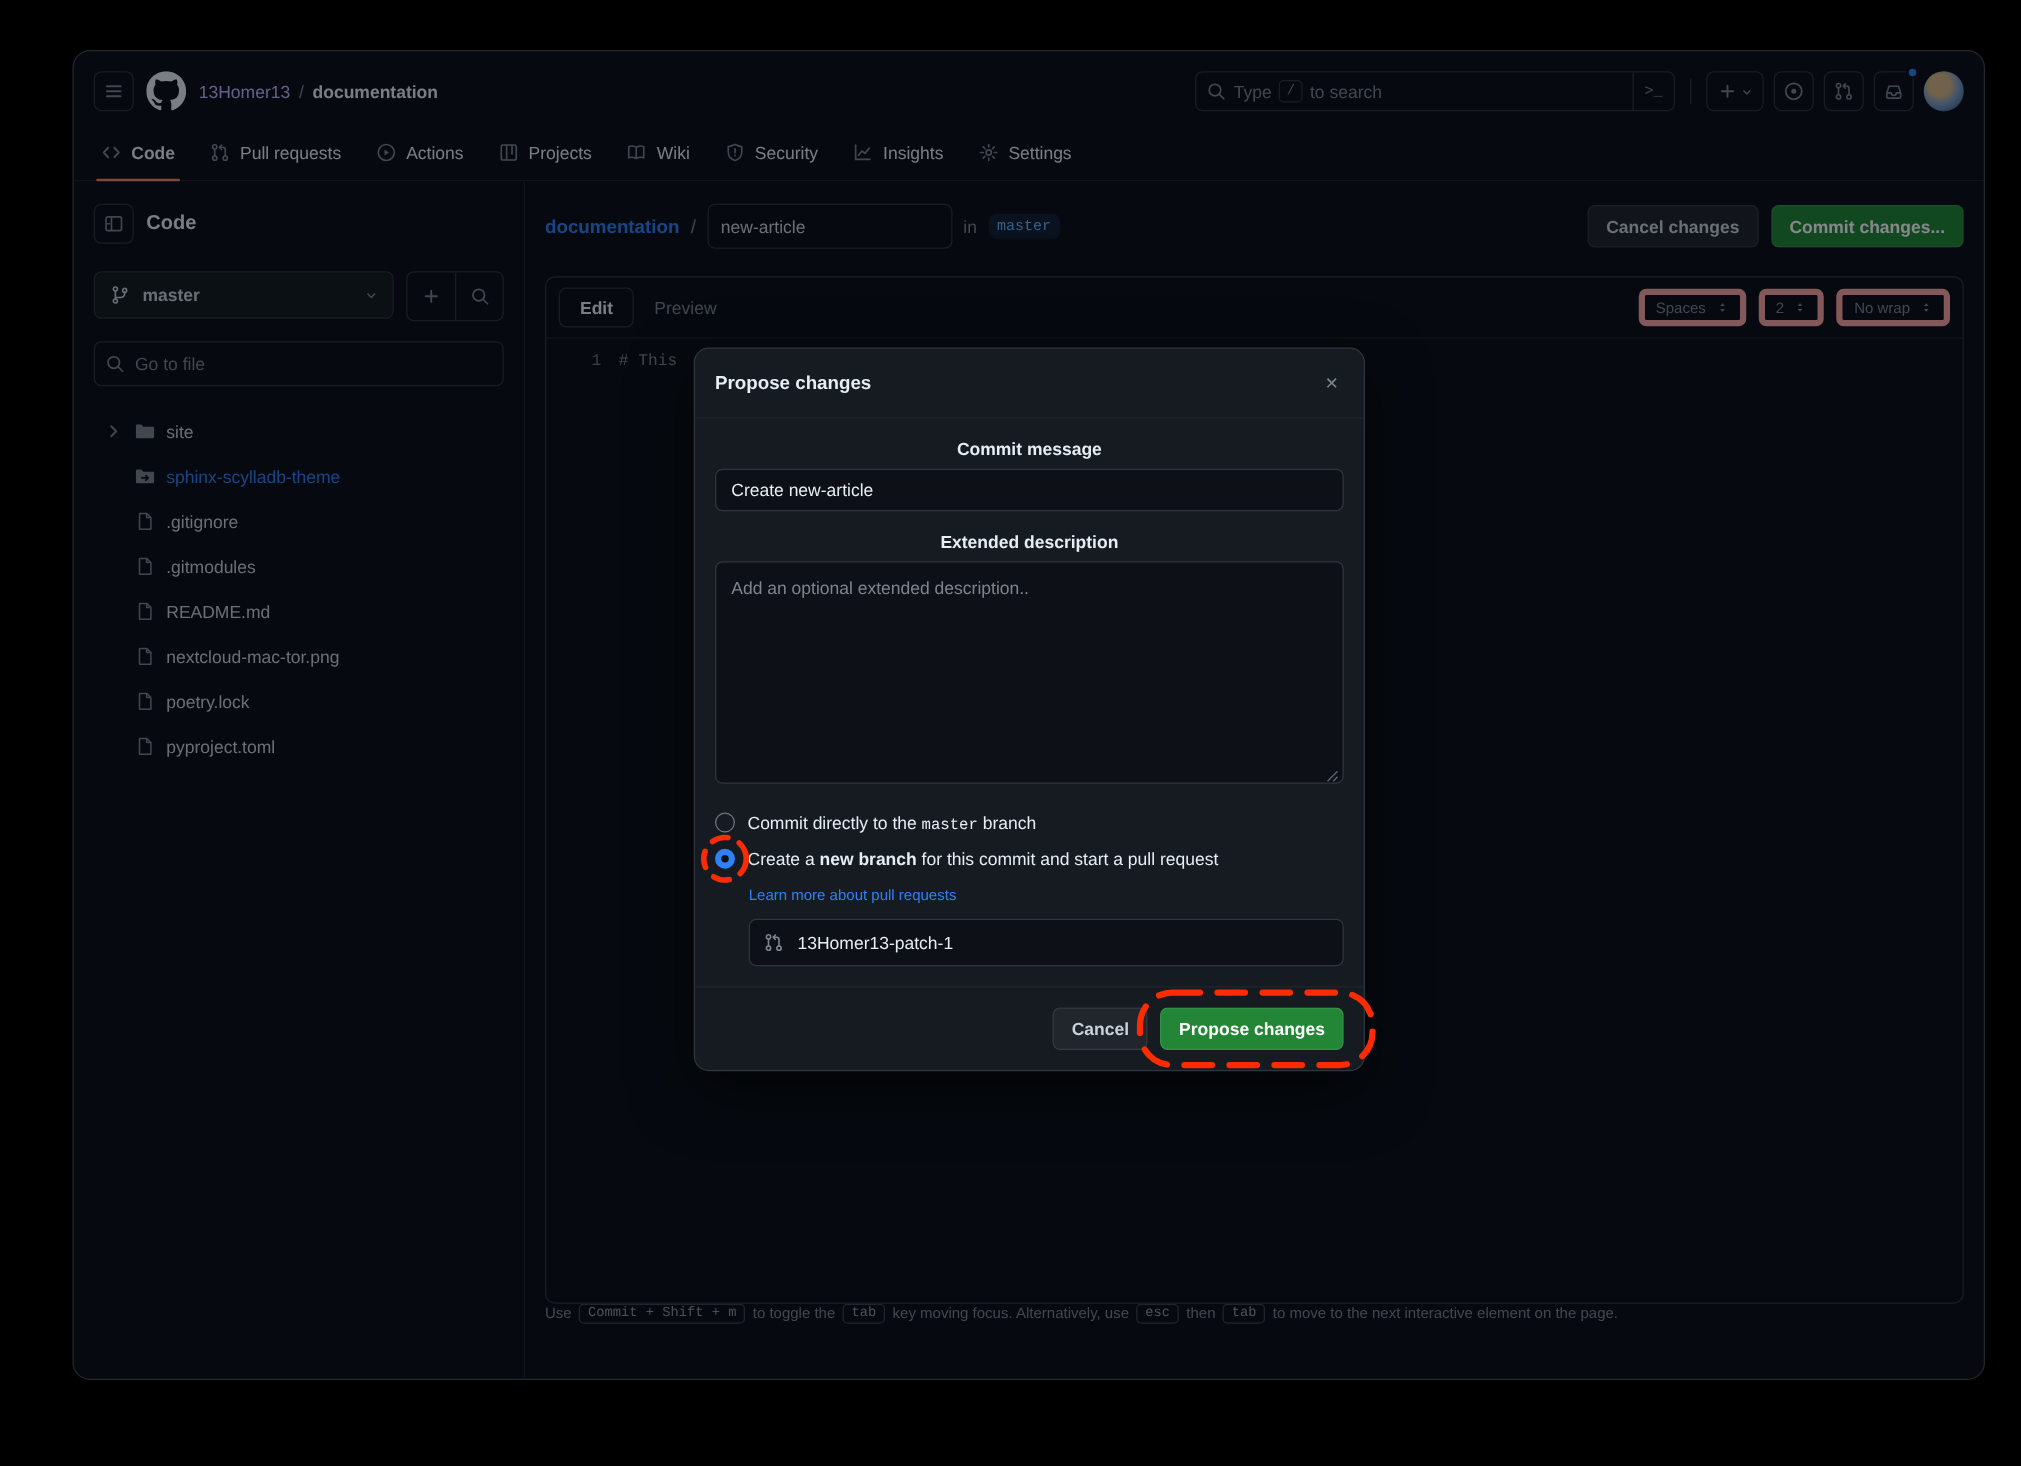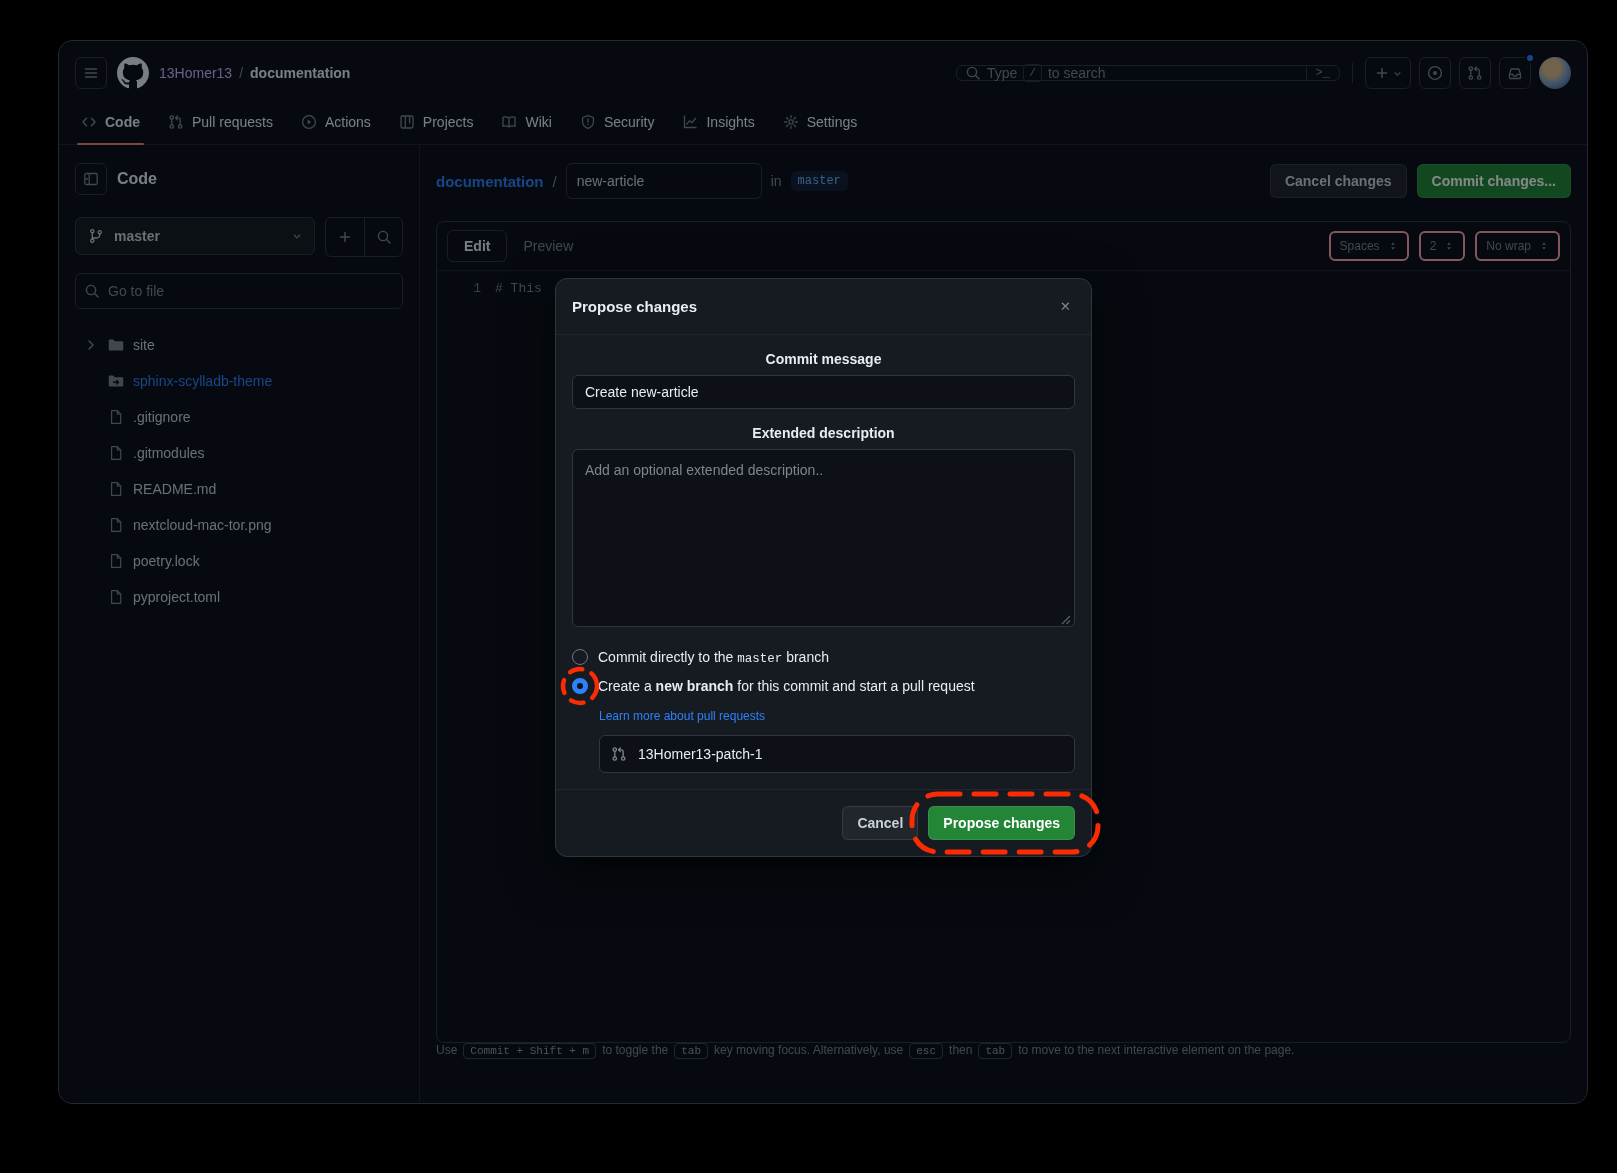--- a/index.html
+++ b/index.html
@@ -12,21 +12,21 @@
   
   .gh-header { display:flex; align-items:center; gap:10px; padding:14px 16px 8px 16px; height:58px; }
   .icon-btn { width:32px; height:32px; border:1px solid #30363d; border-radius:6px; background:transparent;
               color:#7d8590; display:flex; align-items:center; justify-content:center; flex:none; cursor:pointer; }
   .gh-logo { width:32px; height:32px; color:#e6edf3; flex:none; }
   .repo-crumb { font-size:14px; display:flex; gap:7px; align-items:center; white-space:nowrap; }
   .repo-crumb .owner { color:#c4b5fd; }
   .repo-crumb .sep { color:#7d8590; }
   .repo-crumb .repo { font-weight:700; }
   .hdr-right { margin-left:auto; display:flex; align-items:center; gap:8px; }
-  .searchbox { width:384px; height:16px; border:1px solid #30363d; border-radius:6px; display:flex; align-items:center;
+  .searchbox { width:384px; height:32px; border:1px solid #30363d; border-radius:6px; display:flex; align-items:center;
                padding:0 0 0 8px; color:#7d8590; font-size:14px; gap:6px; }
   .searchbox .grow { flex:1; display:flex; align-items:center; gap:6px; }
   .kbd-slash { border:1px solid #30363d; border-radius:4px; padding:0 5px; font-size:11px; line-height:16px;
                font-family:"Liberation Mono",monospace; color:#7d8590; }
   .cmdk { border-left:1px solid #30363d; height:100%; display:flex; align-items:center; padding:0 9px;
           font-family:"Liberation Mono",monospace; font-size:12px; color:#7d8590; }
   .hdr-divider { width:1px; height:20px; background:#30363d; margin:0 4px; }
   .plus-btn { width:46px; gap:3px; }
   .inbox-wrap { position:relative; }
   .notif-dot { position:absolute; top:-4px; right:-4px; width:10px; height:10px; border-radius:50%;
@@ -84,21 +84,21 @@
          display:inline-flex; align-items:center; justify-content:center; border:1px solid rgba(240,246,252,0.1); }
   .btn-gray { background:#21262d; color:#c9d1d9; }
   .btn-green { background:#238636; color:#ffffff; }
 
   .editor-panel { border:1px solid #30363d; border-radius:8px; height:822px; display:flex; flex-direction:column; }
   .panel-head { display:flex; align-items:center; padding:8px 10px; border-bottom:1px solid #21262d; }
   .tab-edit { border:1px solid #30363d; border-radius:6px; padding:7px 16px; font-size:14px; font-weight:600;
               color:#e6edf3; cursor:pointer; }
   .tab-preview { padding:7px 16px; font-size:14px; color:#7d8590; cursor:pointer; }
   .panel-head .opts { margin-left:auto; display:flex; gap:10px; }
-  .mini-select { height:30px; border:2px solid #fca5a5; border-radius:6px; padding:0 9px; display:flex;
+  .mini-select { height:30px; border:5px solid #fca5a5; border-radius:6px; padding:0 9px; display:flex;
                  align-items:center; gap:8px; color:#7d8590; font-size:12px; cursor:pointer; }
   .editor-body { flex:1; font-family:"Liberation Mono",monospace; font-size:13px; padding-top:10px; }
   .code-line { display:flex; }
   .code-line .gutter { width:44px; text-align:right; color:#6e7681; flex:none; }
   .code-line .code { padding-left:14px; color:#7d8590; white-space:pre; }
 
   .hint-bar { font-size:12px; color:#7d8590; display:flex; gap:6px; white-space:nowrap; }
   .kbd { font-family:"Liberation Mono",monospace; font-size:11px; color:#9198a1; border:1px solid #3d444d;
          border-radius:4px; padding:1px 6px; }
 

